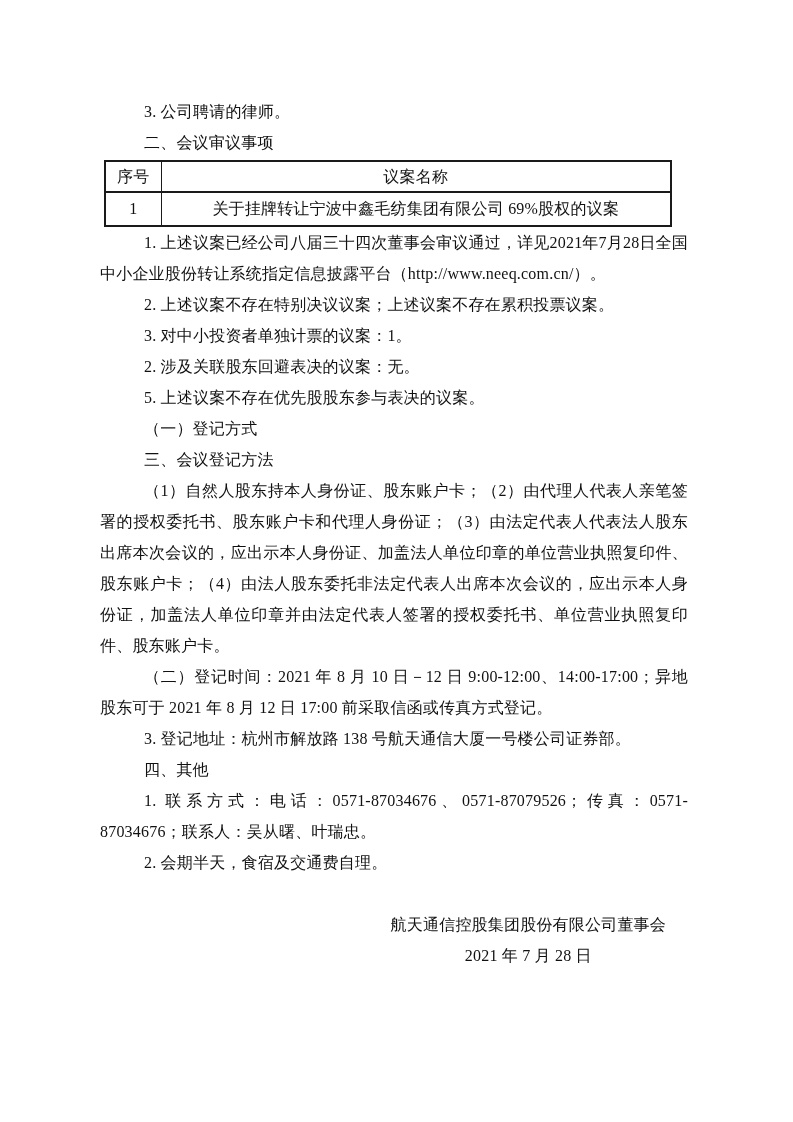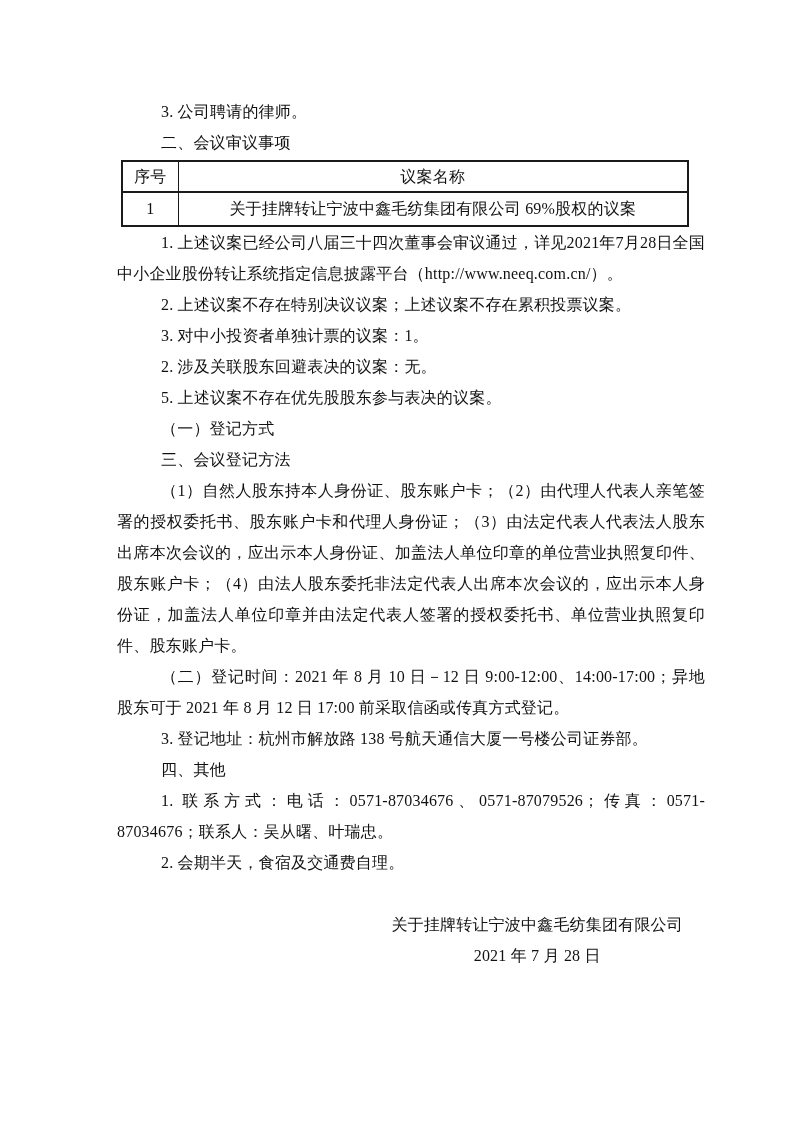--- a/index.html
+++ b/index.html
@@ -17,21 +17,21 @@
   }
   .page {
     position: absolute;
     left: 0; top: 0;
     width: 793px;
     height: 1122px;
     background: #ffffff;
   }
   .content {
     position: absolute;
-    left: 117px;
+    left: 100px;
     top: 96px;
     width: 588px;
     font-size: 16px;
     line-height: 31px;
     text-align: justify;
     letter-spacing: 0.2px;
   }
   p.para {
     margin: 0;
     text-indent: 2.75em;
@@ -129,19 +129,19 @@
     <p class="para">（二）登记时间：2021 年 8 月 10 日－12 日 9:00-12:00、14:00-17:00；异地股东可于 2021 年 8 月 12 日 17:00  前采取信函或传真方式登记。</p>
     <p class="para">3. 登记地址：杭州市解放路 138 号航天通信大厦一号楼公司证券部。</p>
 
     <p class="para heading">四、其他</p>
 
     <p class="para">1. 联系方式：电话：0571-87034676、0571-87079526；传真：0571-87034676；联系人：吴从曙、叶瑞忠。</p>
     <p class="para">2. 会期半天，食宿及交通费自理。</p>
 
     <div class="signature">
       <div class="sig-inner">
-        <p>关于挂牌转让宁波中鑫毛纺集团有限公司</p>
+        <p>航天通信控股集团股份有限公司董事会</p>
         <p>2021 年 7 月 28 日</p>
       </div>
     </div>
 
   </div>
 </div>
 
 </body></html>

